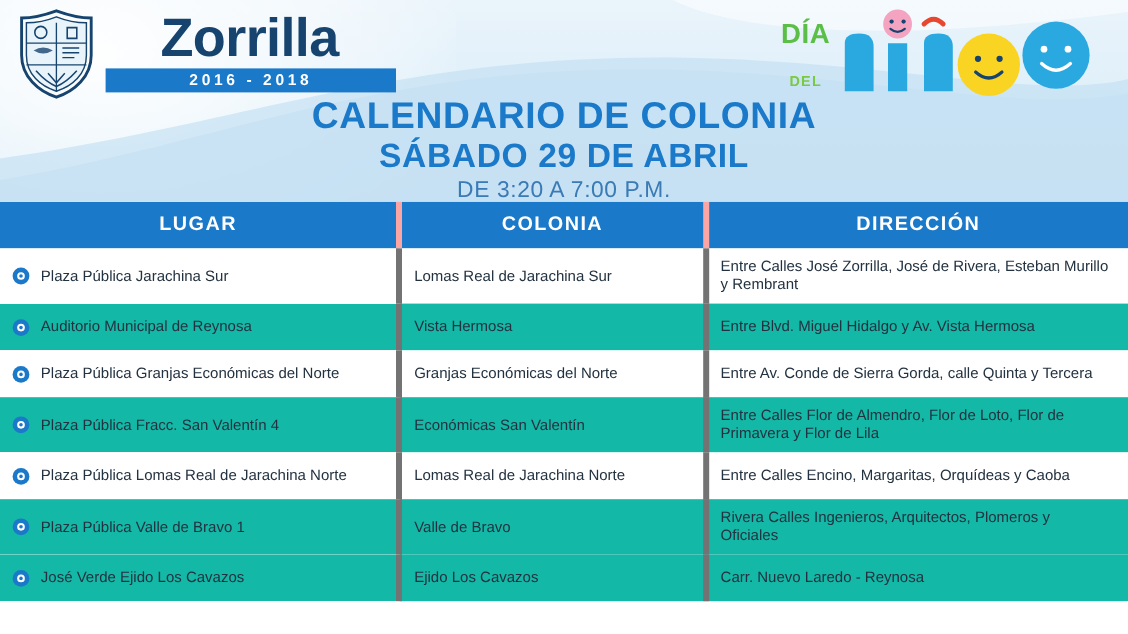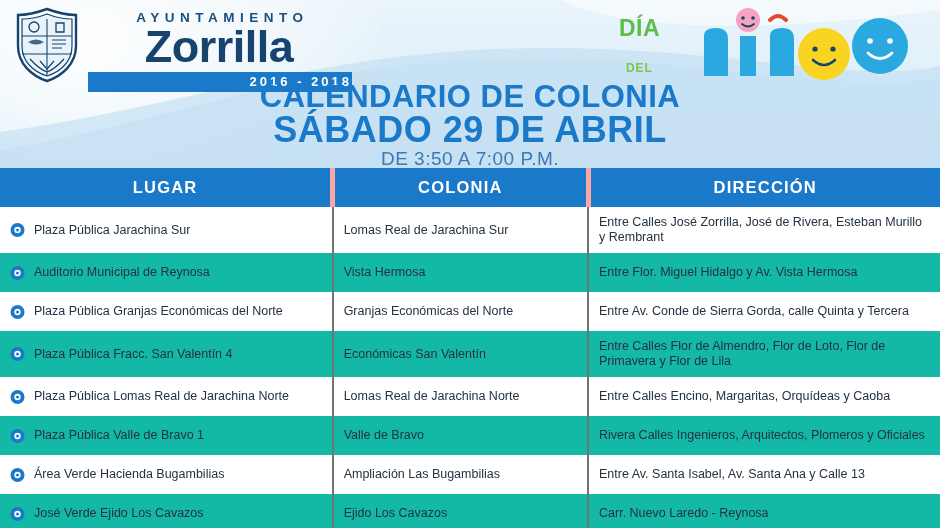--- a/index.html
+++ b/index.html
@@ -74,32 +74,31 @@
     padding-right: 2px;
   }
   .logo-years {
     margin-top: 3px;
     background: #1a79c9;
     color: #ffffff;
     font-size: 13px;
     font-weight: 700;
     letter-spacing: 3px;
     padding: 2px 0 3px 0;
-    width: 264px;
-    text-align: right;
+    width: 242px;
+    text-align: center;
   }
 
   
   .dia-logo {
     position: absolute;
     right: 14px; top: 6px;
     display: flex;
     align-items: center;
     z-index: 3;
-    gap: 32px;
   }
   .dia-word {
     text-align: center;
     margin-right: 4px;
   }
   .dia-dia {
     font-size: 23px;
     font-weight: 700;
     color: #5bbf47;
     letter-spacing: 0.5px;
@@ -122,21 +121,21 @@
     z-index: 4;
   }
   .title-main {
     font-size: 31px;
     font-weight: 700;
     color: #1a79c9;
     letter-spacing: 0.5px;
     line-height: 34px;
   }
   .title-sub {
-    font-size: 36px;
+    font-size: 28px;
     font-weight: 700;
     color: #1a79c9;
     letter-spacing: 0.5px;
     line-height: 32px;
   }
   .title-time {
     font-size: 19px;
     font-weight: 400;
     color: #3a7ab5;
     letter-spacing: 0.5px;
@@ -164,21 +163,21 @@
 
   .col-lugar { width: 310px; }
   .col-colonia { width: 238px; }
   .col-direccion { width: 328px; }
 
   .table tbody td {
     font-size: 12.5px;
     color: #233240;
     padding: 8px 10px;
     vertical-align: middle;
-    border-right: 2px solid #737373;
+    border-right: 5px solid #737373;
     line-height: 15px;
     height: 39px;
   }
   .table tbody td:last-child { border-right: none; }
   .row-a td { background: #ffffff; }
   .row-b td { background: #14b8a6; }
   .cell-lugar {
     padding-left: 34px !important;
     position: relative;
   }
@@ -214,21 +213,20 @@
           <path d="M37 13 L37 70" stroke="#16446e" stroke-width="1.1"></path>
           <circle cx="24" cy="21" r="5" fill="none" stroke="#16446e" stroke-width="1.3"></circle>
           <path d="M46 17 l8 0 l0 9 l-8 0 z" fill="none" stroke="#16446e" stroke-width="1.3"></path>
           <path d="M18 36 q8 -5 16 0 q-8 5 -16 0 z" fill="#16446e" opacity="0.8"></path>
           <path d="M42 34 l14 0 M42 38 l14 0 M42 42 l10 0" stroke="#16446e" stroke-width="1.2"></path>
           <path d="M20 53 q9 10 17 13 q8 -3 17 -13" fill="none" stroke="#16446e" stroke-width="1.3"></path>
           <path d="M30 55 l7 8 l7 -8" fill="none" stroke="#16446e" stroke-width="1.2"></path>
         </svg>
       </div>
       <div class="logo-text">
-        <div class="logo-ayto">AYUNTAMIENTO</div>
         <div class="logo-reynosa">Zorrilla</div>
         <div class="logo-years">2016 - 2018</div>
       </div>
     </div>
 
     <div class="dia-logo">
       <div class="dia-word">
         <div class="dia-dia">DÍA</div>
         <div class="dia-del">DEL</div>
       </div>
@@ -255,21 +253,21 @@
           <circle cx="174" cy="35" r="2.8" fill="#ffffff"></circle>
           <circle cx="194" cy="35" r="2.8" fill="#ffffff"></circle>
           <path d="M172 47 q12 11 24 0" stroke="#ffffff" stroke-width="2.8" fill="none" stroke-linecap="round"></path>
         </svg>
       </div>
     </div>
 
     <div class="title-wrap">
       <div class="title-main">CALENDARIO DE COLONIA</div>
       <div class="title-sub">SÁBADO 29 DE ABRIL</div>
-      <div class="title-time">DE 3:50 A 7:00 P.M.</div>
+      <div class="title-time">DE 3:20 A 7:00 P.M.</div>
     </div>
   </div>
 
   <table class="table">
     <thead>
       <tr>
         <th class="col-lugar">LUGAR</th>
         <th class="col-colonia">COLONIA</th>
         <th class="col-direccion">DIRECCIÓN</th>
       </tr>
@@ -294,21 +292,21 @@
           <span class="pin">
             <svg width="15" height="15" viewBox="0 0 15 15">
                 <circle cx="7.5" cy="7.5" r="7" fill="#1a79c9"></circle>
                 <circle cx="7.5" cy="7.5" r="3.2" fill="#ffffff"></circle>
                 <circle cx="7.5" cy="7.5" r="1.5" fill="#1a79c9"></circle>
               </svg>
           </span>
           <span>Auditorio Municipal de Reynosa</span>
         </td>
         <td>Vista Hermosa</td>
-        <td class="direccion-cell">Entre Flor. Miguel Hidalgo y Av. Vista Hermosa</td>
+        <td class="direccion-cell">Entre Blvd. Miguel Hidalgo y Av. Vista Hermosa</td>
       </tr>
       <tr class="row-a">
         <td class="cell-lugar">
           <span class="pin">
             <svg width="15" height="15" viewBox="0 0 15 15">
                 <circle cx="7.5" cy="7.5" r="7" fill="#1a79c9"></circle>
                 <circle cx="7.5" cy="7.5" r="3.2" fill="#ffffff"></circle>
                 <circle cx="7.5" cy="7.5" r="1.5" fill="#1a79c9"></circle>
               </svg>
           </span>
@@ -352,34 +350,20 @@
                 <circle cx="7.5" cy="7.5" r="7" fill="#1a79c9"></circle>
                 <circle cx="7.5" cy="7.5" r="3.2" fill="#ffffff"></circle>
                 <circle cx="7.5" cy="7.5" r="1.5" fill="#1a79c9"></circle>
               </svg>
           </span>
           <span>Plaza Pública Valle de Bravo 1</span>
         </td>
         <td>Valle de Bravo</td>
         <td class="direccion-cell">Rivera Calles Ingenieros, Arquitectos, Plomeros y Oficiales</td>
       </tr>
-      <tr class="row-a">
-        <td class="cell-lugar">
-          <span class="pin">
-            <svg width="15" height="15" viewBox="0 0 15 15">
-                <circle cx="7.5" cy="7.5" r="7" fill="#1a79c9"></circle>
-                <circle cx="7.5" cy="7.5" r="3.2" fill="#ffffff"></circle>
-                <circle cx="7.5" cy="7.5" r="1.5" fill="#1a79c9"></circle>
-              </svg>
-          </span>
-          <span>Área Verde Hacienda Bugambilias</span>
-        </td>
-        <td>Ampliación Las Bugambilias</td>
-        <td class="direccion-cell">Entre Av. Santa Isabel, Av. Santa Ana y Calle 13</td>
-      </tr>
       <tr class="row-b">
         <td class="cell-lugar">
           <span class="pin">
             <svg width="15" height="15" viewBox="0 0 15 15">
                 <circle cx="7.5" cy="7.5" r="7" fill="#1a79c9"></circle>
                 <circle cx="7.5" cy="7.5" r="3.2" fill="#ffffff"></circle>
                 <circle cx="7.5" cy="7.5" r="1.5" fill="#1a79c9"></circle>
               </svg>
           </span>
           <span>José Verde Ejido Los Cavazos</span>

